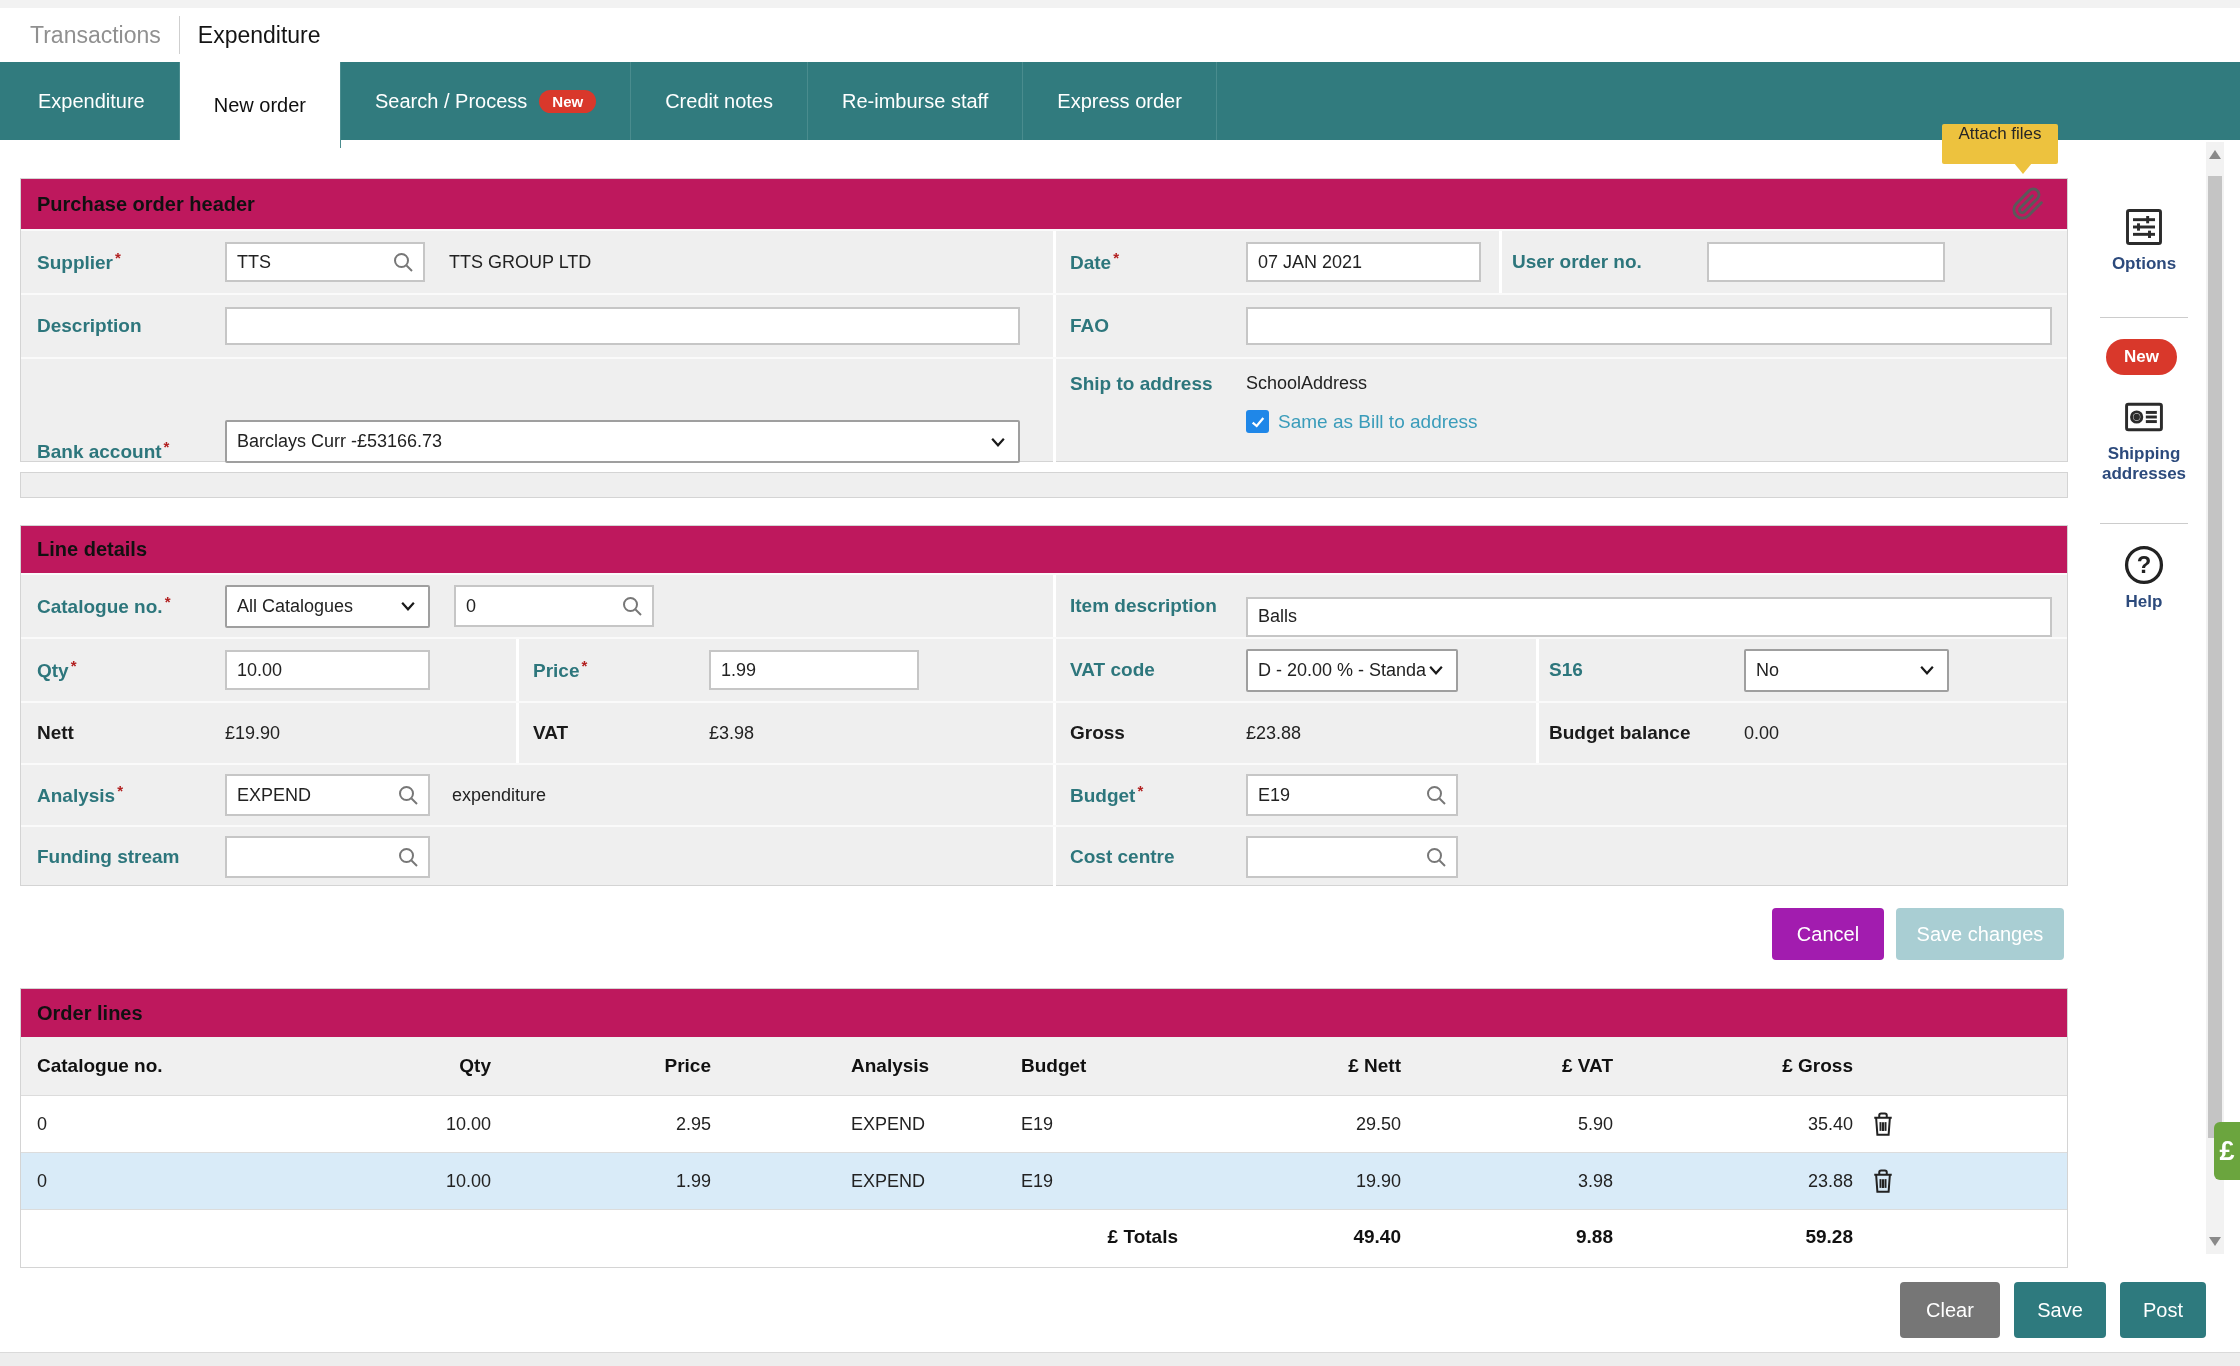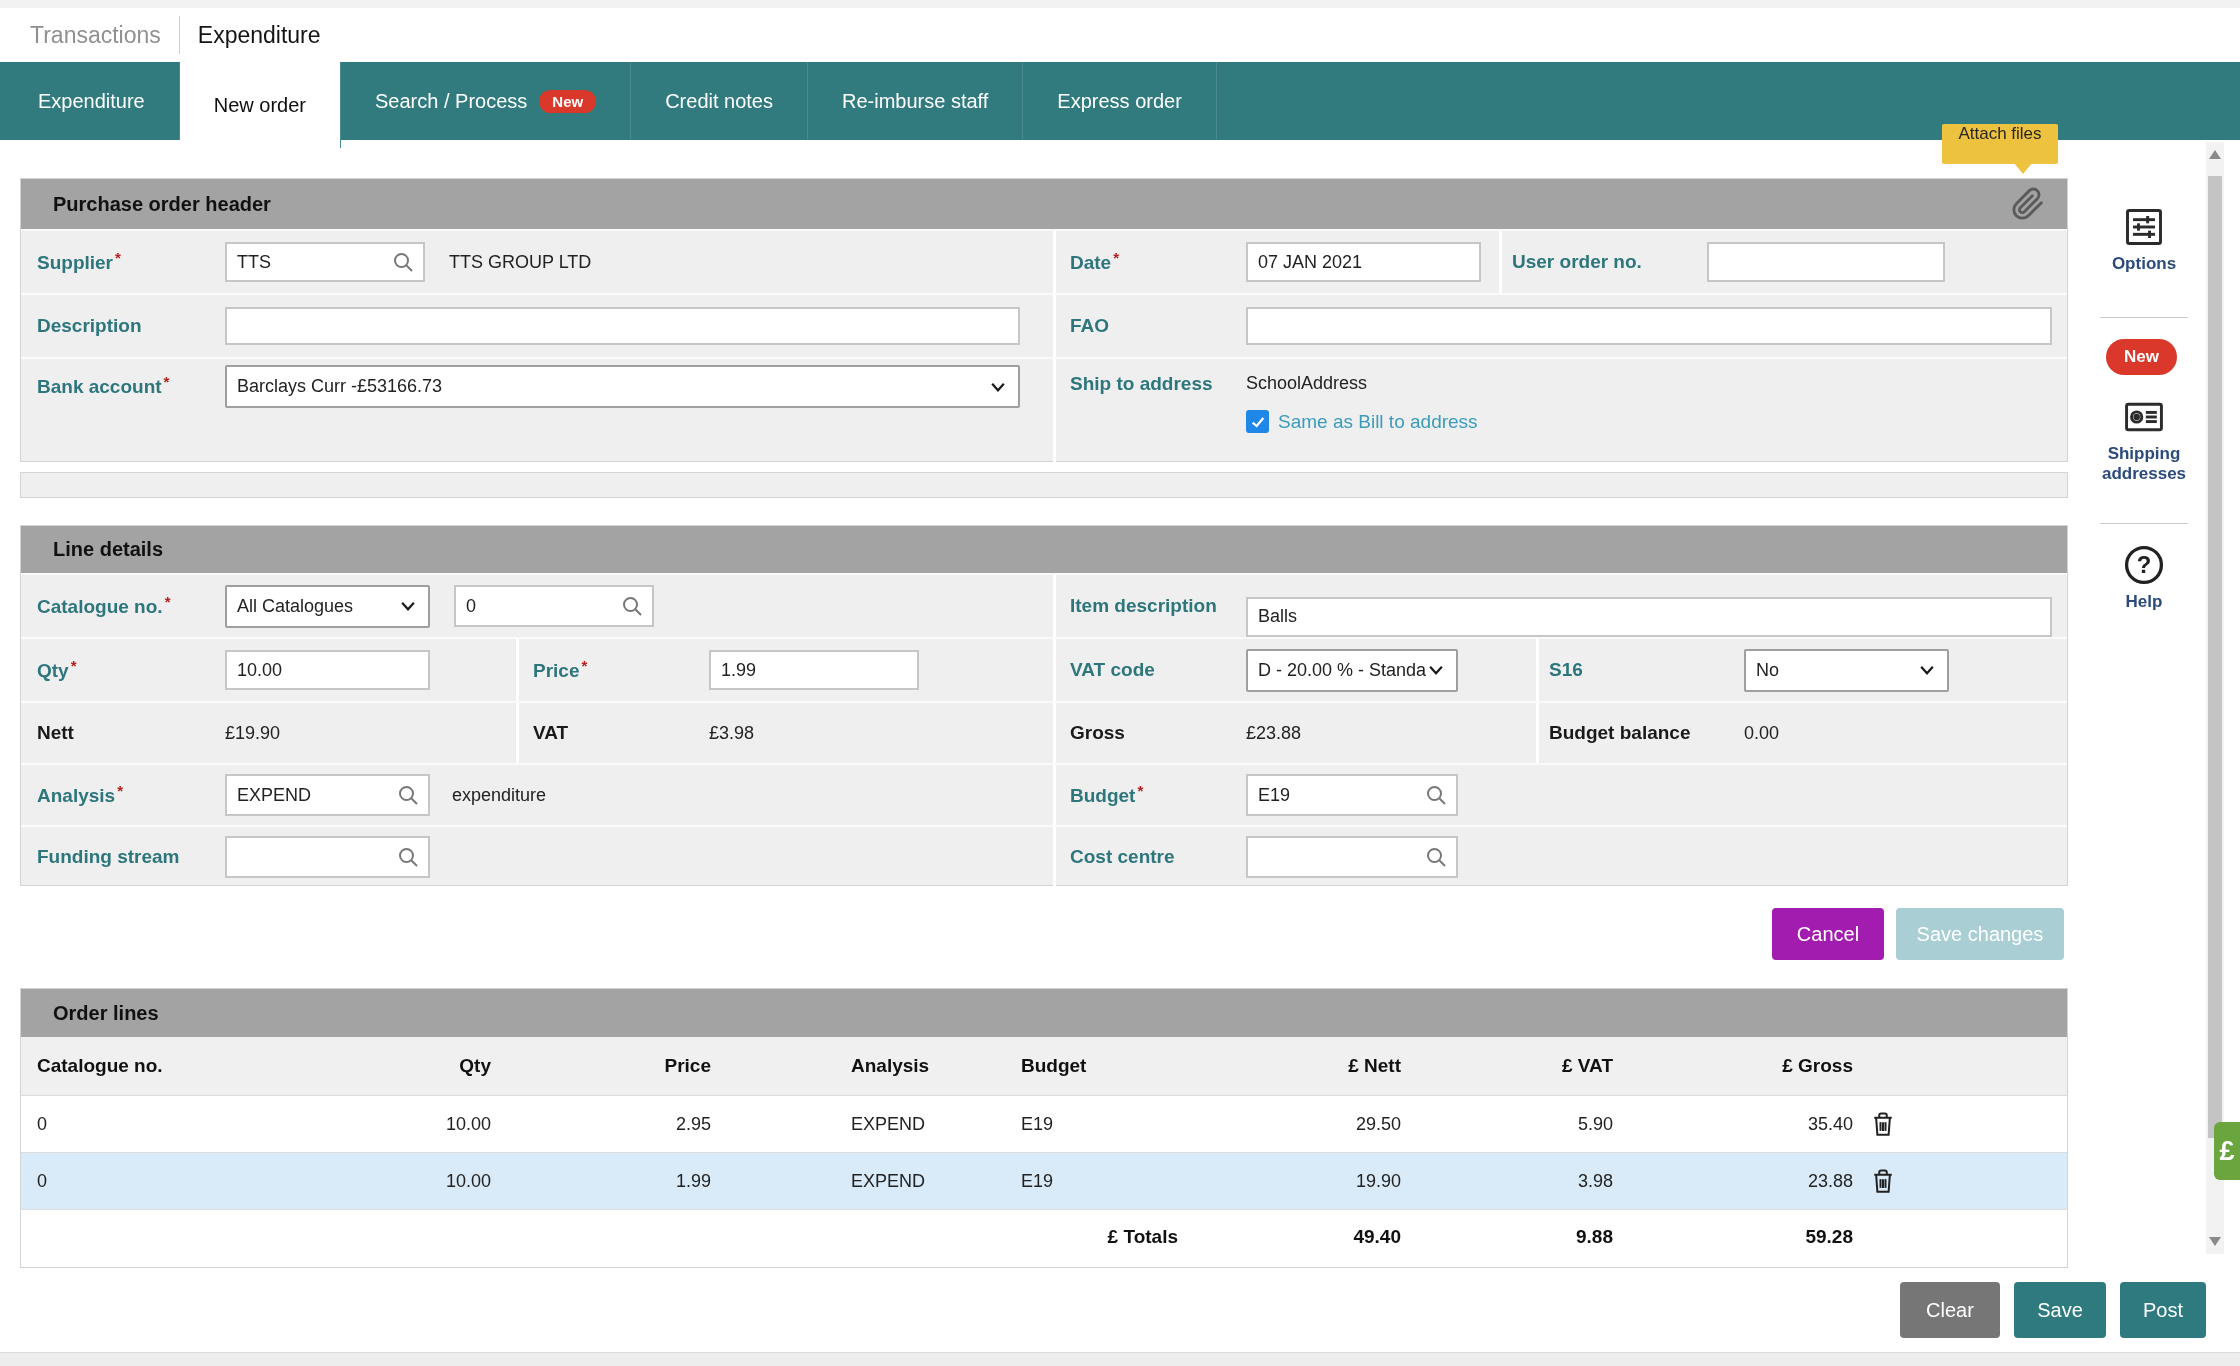--- a/index.html
+++ b/index.html
@@ -19,21 +19,21 @@
   .tab{display:flex;align-items:center;gap:12px;padding:0 34px;color:#fff;font-size:20px;border-right:1px solid #4a8c8e;cursor:pointer;height:78px}
   .tab.active{background:#fff;color:#0f0f0f;height:86px;z-index:6}
   .badge-new{background:#d9382b;color:#fff;font-size:15px;font-weight:bold;padding:4px 13px;border-radius:13px;line-height:1}
 
   
   .tooltip{left:1942px;top:124px;width:116px;height:40px;background:#edc23e;color:#262626;font-size:17px;display:flex;align-items:flex-start;justify-content:center;z-index:9;border-radius:2px}
   .tooltip .arrow{position:absolute;bottom:-10px;left:72px;width:0;height:0;border-left:9px solid transparent;border-right:9px solid transparent;border-top:11px solid #edc23e}
 
   
   .panel{position:absolute;left:20px;width:2048px;background:#efefef;border:1px solid #d4d4d4}
-  .ptitle{height:50px;background:#a3a3a3;display:flex;align-items:center;padding:0 32px;font-weight:bold;font-size:20px;color:#111;position:relative}
+  .ptitle{height:50px;background:#be185d;display:flex;align-items:center;padding:0 16px;font-weight:bold;font-size:20px;color:#111;position:relative}
   .frow{display:flex;align-items:center;border-top:2px solid #fafafa}
   .frow.tall{align-items:flex-start}
   .halfL{width:1032px;display:flex;align-items:center;height:100%}
   .halfR{flex:1;display:flex;align-items:center;height:100%;border-left:3px solid #fff}
   .subdiv{border-left:3px solid #fff;height:100%;display:flex;align-items:center}
   .lblbox{width:204px;padding-left:16px;flex:none}
   .lblbox.r{width:190px;padding-left:14px}
   .lblbox.r2{width:205px;padding-left:10px}
   .lbl{color:#2d767c;font-weight:bold;font-size:19px}
   .lbl.dark{color:#1a1a1a}
@@ -165,21 +165,21 @@
       <div class="lblbox"><span class="lbl">Description</span></div>
       <input class="inp" style="width: 795px; height: 38px;" value="">
     </div>
     <div class="halfR">
       <div class="lblbox r"><span class="lbl">FAO</span></div>
       <input class="inp" style="width: 806px; height: 38px;" value="">
     </div>
   </div>
 
   <div class="frow tall" style="height:106px">
-    <div class="halfL" style="align-items:flex-start">
+    <div class="halfL" style="align-items:flex-end">
       <div class="lblbox" style="padding-top:14px"><span class="lbl">Bank account</span><sup class="req">*</sup></div>
       <div class="selbox" style="width:795px;margin-top:6px">
         <span>Barclays Curr -£53166.73</span>
         <svg class="chev" viewBox="0 0 24 24">
             <polyline points="5,8 12,16 19,8" fill="none" stroke="#1a1a1a" stroke-width="2.6"></polyline>
           </svg>
       </div>
     </div>
     <div class="halfR" style="align-items:flex-start">
       <div class="lblbox r" style="padding-top:14px"><span class="lbl">Ship to address</span></div>

